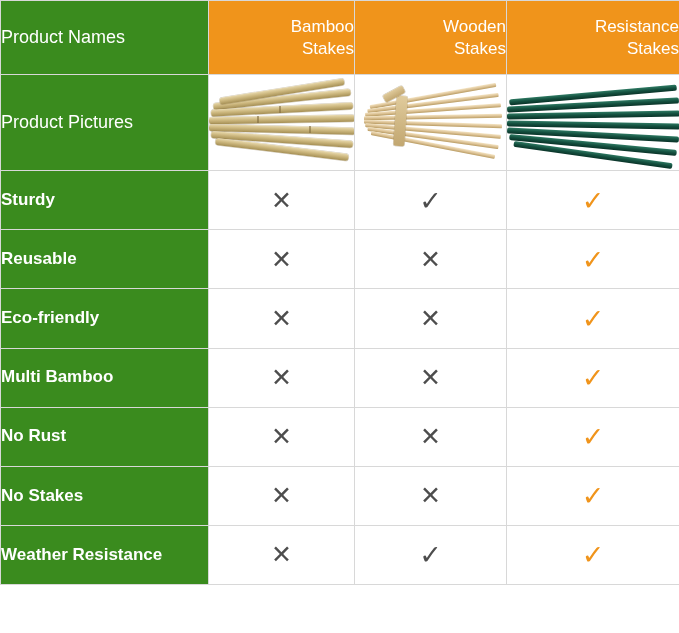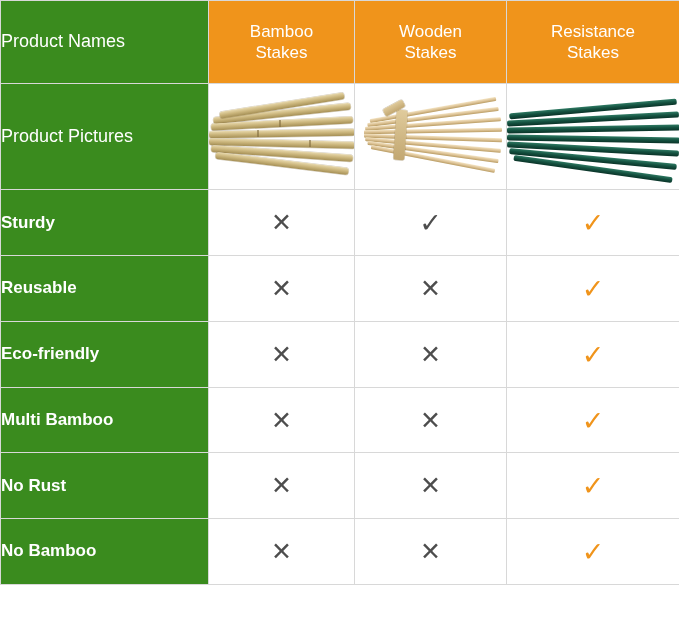--- a/index.html
+++ b/index.html
@@ -40,21 +40,21 @@
     font-weight: normal;
     border: 1px solid #3a8b1e;
     height: 72px;
     line-height: 1.2;
   }
   .hdr-prod {
     background: #f0941b;
     color: #ffffff;
     font-size: 17px;
     font-weight: normal;
-    text-align: center;
+    text-align: right;
     line-height: 1.25;
     border: 1px solid #f0941b;
     height: 72px;
   }
   
   .feat {
     background: #3a8b1e;
     color: #ffffff;
     font-size: 17px;
     text-align: left;
@@ -262,19 +262,25 @@
       <td class="val"><span class="mark-x">✕</span></td>
       <td class="val"><span class="mark-check-orange">✓</span></td>
     </tr>
     <tr>
       <td class="feat row">No Rust</td>
       <td class="val"><span class="mark-x">✕</span></td>
       <td class="val"><span class="mark-x">✕</span></td>
       <td class="val"><span class="mark-check-orange">✓</span></td>
     </tr>
     <tr>
-      <td class="feat row">No Bamboo</td>
-      <td class="val"><span class="mark-x">✕</span></td>
-      <td class="val"><span class="mark-x">✕</span></td>
+      <td class="feat row">No Stakes</td>
+      <td class="val"><span class="mark-x">✕</span></td>
+      <td class="val"><span class="mark-x">✕</span></td>
+      <td class="val"><span class="mark-check-orange">✓</span></td>
+    </tr>
+    <tr>
+      <td class="feat row">Weather Resistance</td>
+      <td class="val"><span class="mark-x">✕</span></td>
+      <td class="val"><span class="mark-check-gray">✓</span></td>
       <td class="val"><span class="mark-check-orange">✓</span></td>
     </tr>
   </tbody>
 </table>
 
 </body></html>

